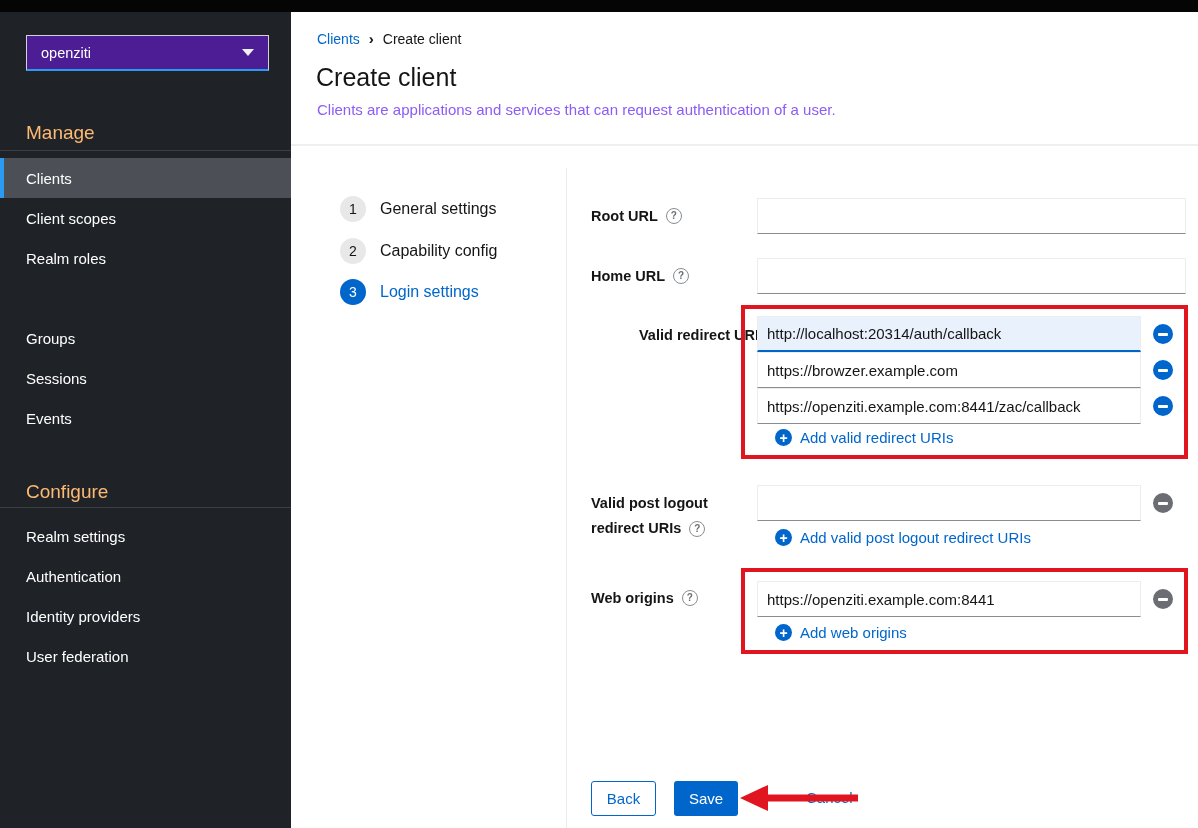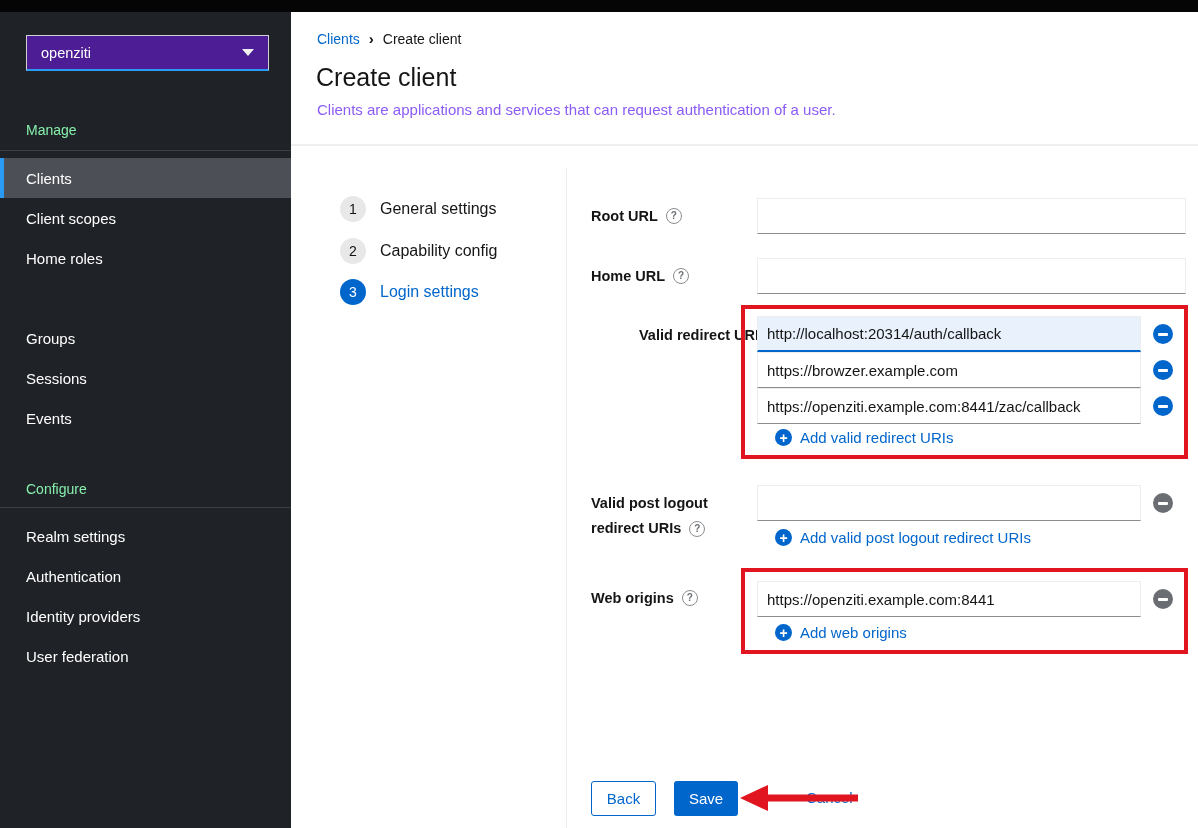--- a/index.html
+++ b/index.html
@@ -9,21 +9,21 @@
   
   .topbar { position:absolute; left:0; top:0; width:1198px; height:12px; background:#050505; }
 
   
   .sidebar { position:absolute; left:0; top:12px; width:291px; height:816px; background:#1f2226; }
   .realm-select { position:absolute; left:26px; top:23px; width:243px; height:36px;
     background:#4c1d95; border:1px solid #d2d2d2; border-bottom:2px solid #2b9af3;
     display:flex; align-items:center; justify-content:space-between; padding:0 14px; cursor:pointer; }
   .realm-select span { color:#fff; font-size:14.5px; }
   .caret { width:0; height:0; border-left:6px solid transparent; border-right:6px solid transparent; border-top:7px solid #f0f0f0; }
-  .nav-section-label { position:absolute; left:26px; color:#86efac; font-size:14px; }
+  .nav-section-label { position:absolute; left:26px; color:#fdba74; font-size:19px; }
   .nav-divider { position:absolute; left:0; width:291px; height:1px; background:#3c3f42; }
   .nav-item { position:absolute; left:0; width:291px; height:40px; display:flex; align-items:center;
     padding-left:26px; color:#ffffff; font-size:15px; cursor:pointer; }
   .nav-item.active { background:#4c5056; border-left:4px solid #2b9af3; padding-left:22px; }
 
   
   .breadcrumb { position:absolute; left:317px; top:31px; font-size:14px; display:flex; align-items:center; gap:9px; }
   .breadcrumb .bc-link { color:#0066cc; cursor:pointer; }
   .breadcrumb .bc-sep { color:#151515; font-size:15px; font-weight:700; line-height:14px; }
   .breadcrumb .bc-current { color:#151515; }
@@ -85,21 +85,21 @@
     <div class="nav-section-label" style="top:110px;">Manage</div>
     <div class="nav-divider" style="top:138px;"></div>
 
     <div class="nav-item active" style="top:146px;">
         <span>Clients</span>
       </div>
     <div class="nav-item" style="top:186px;">
         <span>Client scopes</span>
       </div>
     <div class="nav-item" style="top:226px;">
-        <span>Home roles</span>
+        <span>Realm roles</span>
       </div>
     <div class="nav-item" style="top:306px;">
         <span>Groups</span>
       </div>
     <div class="nav-item" style="top:346px;">
         <span>Sessions</span>
       </div>
     <div class="nav-item" style="top:386px;">
         <span>Events</span>
       </div>

